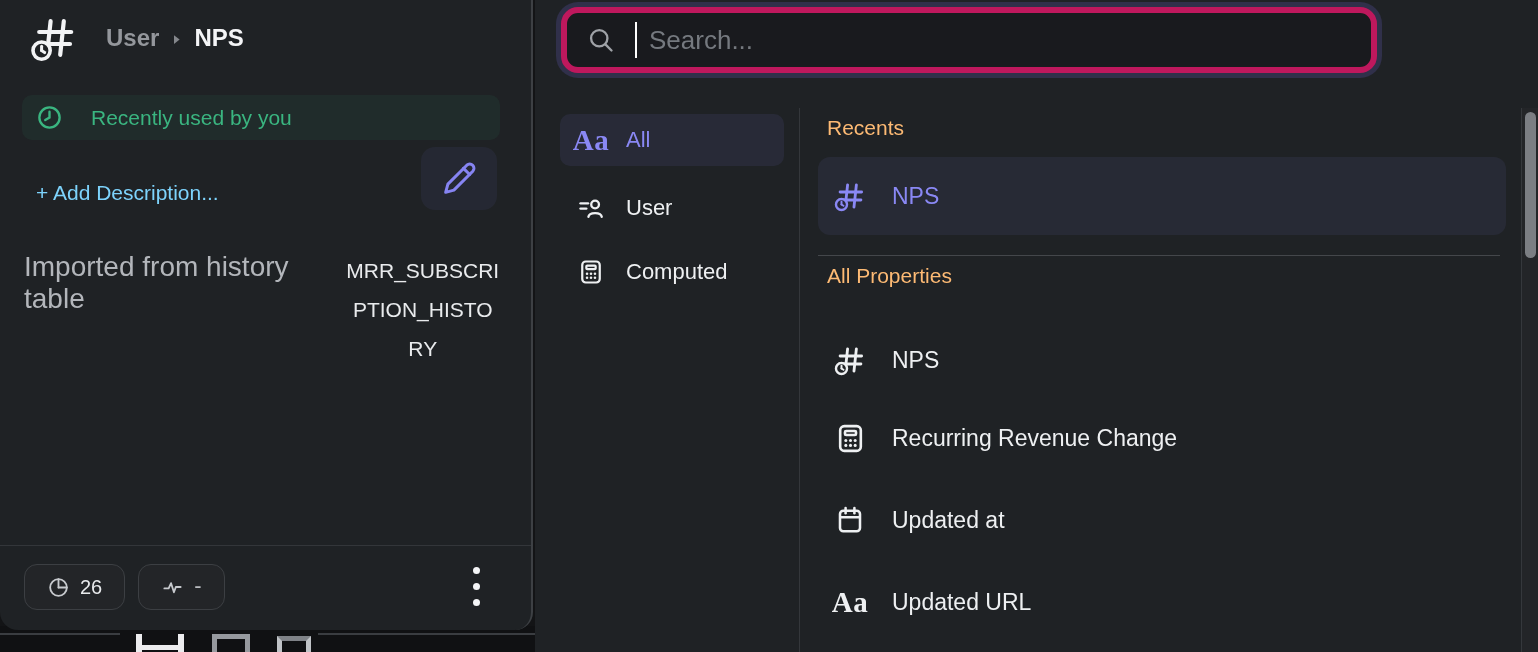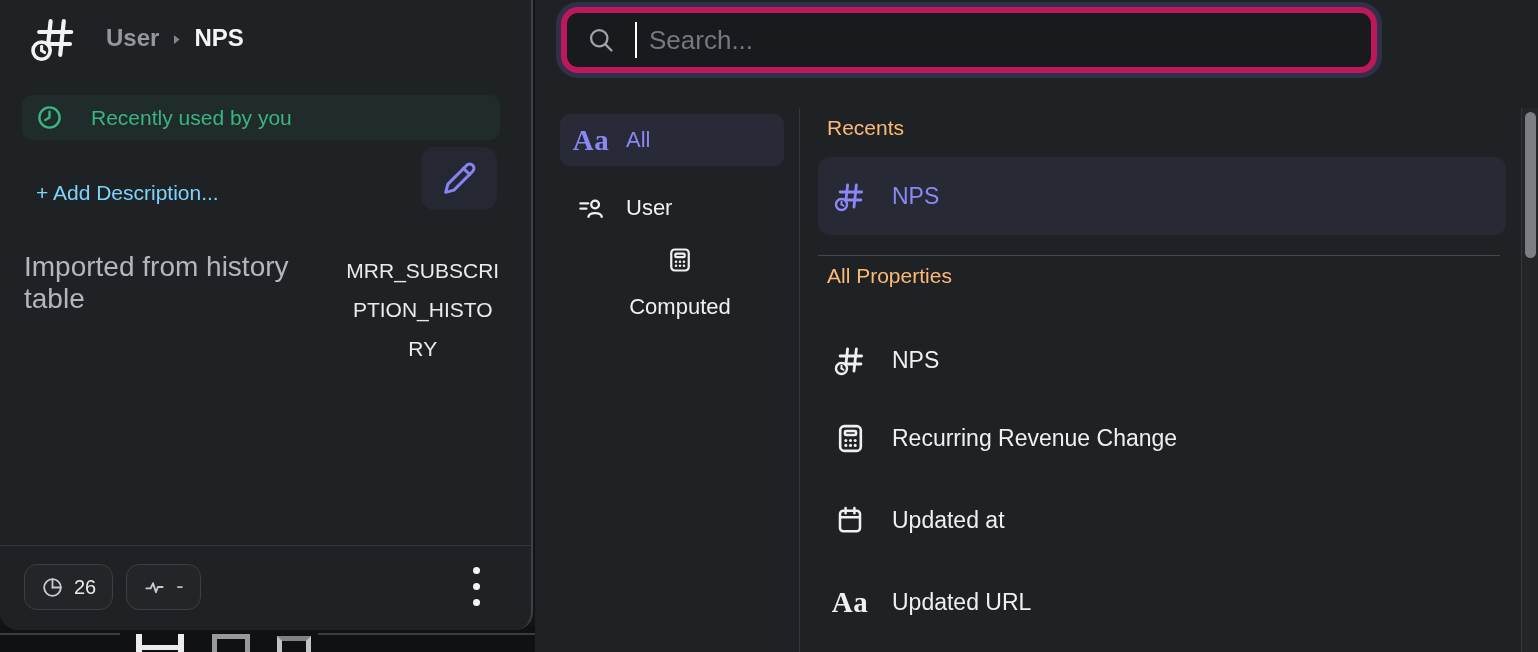--- a/index.html
+++ b/index.html
@@ -57,21 +57,21 @@
     word-break:break-all; text-align:center;
   }
 
   .panel-footer {
     position:absolute; left:0; top:545px; width:100%; height:85px;
     border-top:1px solid #33363a;
   }
   .pills { position:absolute; left:24px; top:18px; display:flex; gap:13px; }
   .pill {
     height:46px; border:1px solid #3c3f43; border-radius:13px; background:#232528;
-    display:flex; align-items:center; gap:10px; padding:0 16px;
+    display:flex; align-items:center; gap:10px; padding:0 22px;
     color:#e8eaec; font-size:20px; cursor:pointer;
   }
   .pill .p-icon { color:#c7cace; display:flex; }
   .pill .dash { color:#b9bcc0; font-size:22px; margin-top:-3px; }
   .kebab {
     position:absolute; left:462px; top:14px; width:28px; height:52px;
     display:flex; flex-direction:column; align-items:center; justify-content:center; gap:9px;
     cursor:pointer;
   }
   .kebab i { width:7px; height:7px; border-radius:50%; background:#f4f5f7; }
@@ -259,21 +259,21 @@
       <span class="c-icon">
         <svg width="28" height="28" viewBox="0 0 24 24" fill="none" stroke="currentColor" stroke-width="2" stroke-linecap="round">
           <line x1="3" y1="8" x2="9.5" y2="8"></line>
           <line x1="3" y1="12.5" x2="8" y2="12.5"></line>
           <circle cx="15.5" cy="9" r="3.3"></circle>
           <path d="M9.8 19.5c0.6-4.2 10.8-4.2 11.4 0"></path>
         </svg>
       </span>
       <span>User</span>
     </div>
-    <div class="cat-row" style="top:246px;flex-direction:column;">
+    <div class="cat-row" style="top:246px;">
       <span class="c-icon">
         <svg width="28" height="28" viewBox="0 0 24 24" fill="none" stroke="currentColor" stroke-width="1.9" stroke-linecap="round">
           <rect x="4.5" y="3" width="15" height="18" rx="3"></rect>
           <rect x="8" y="6.5" width="8" height="3" rx="0.8"></rect>
           <circle cx="8.6" cy="13.5" r="1.1" fill="currentColor" stroke="none"></circle>
           <circle cx="12" cy="13.5" r="1.1" fill="currentColor" stroke="none"></circle>
           <circle cx="15.4" cy="13.5" r="1.1" fill="currentColor" stroke="none"></circle>
           <circle cx="8.6" cy="17" r="1.1" fill="currentColor" stroke="none"></circle>
           <circle cx="12" cy="17" r="1.1" fill="currentColor" stroke="none"></circle>
           <circle cx="15.4" cy="17" r="1.1" fill="currentColor" stroke="none"></circle>

